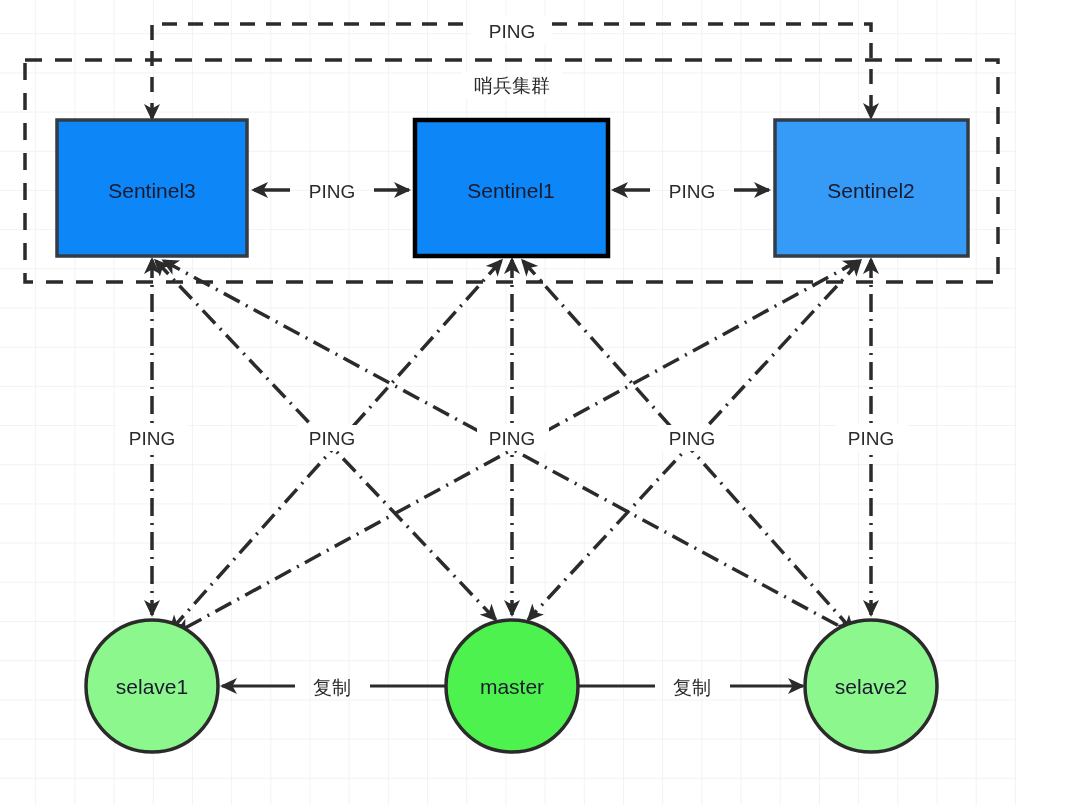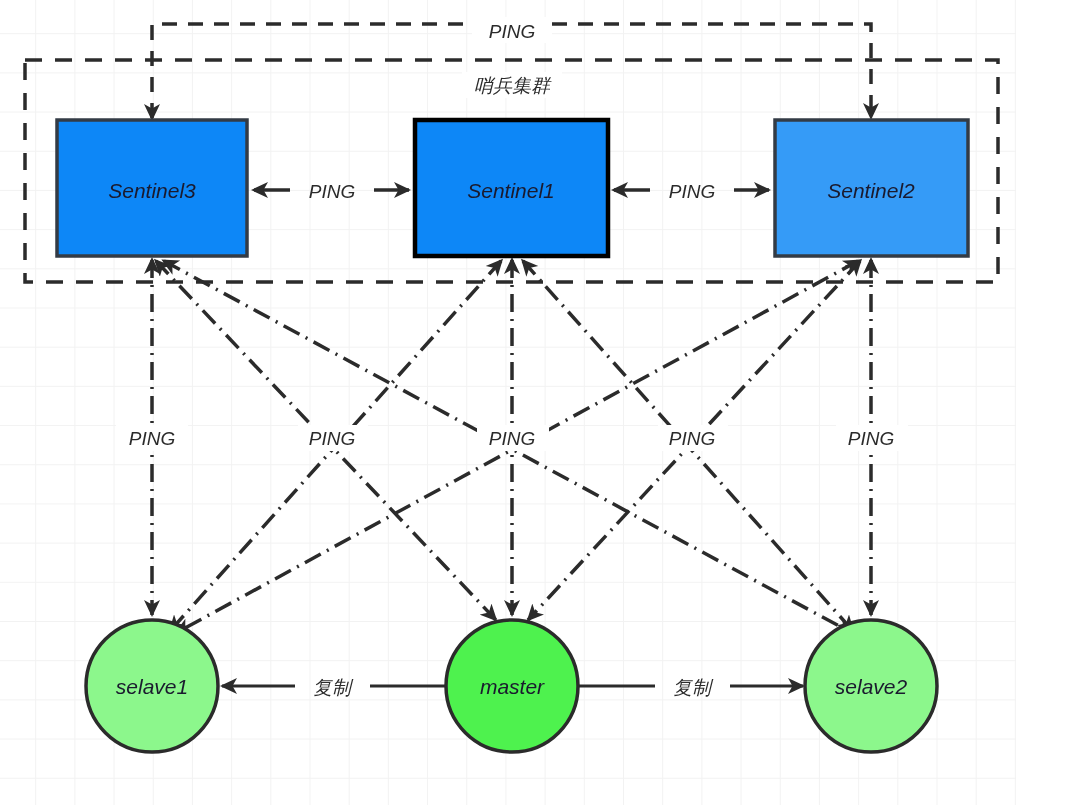--- a/index.html
+++ b/index.html
@@ -12,21 +12,20 @@
     width: 1016px;
     height: 805px;
     background-color: #ffffff;
     background-image:
       linear-gradient(to right, #f2f2f2 1px, transparent 1px),
       linear-gradient(to bottom, #f2f2f2 1px, transparent 1px);
     background-size: 39.2px 39.2px;
     background-position: -4px -6px;
     overflow: hidden;
     font-family: "Liberation Sans", "DejaVu Sans", sans-serif;
-    font-style: italic;
   }
   #diagram-svg {
     position: absolute;
     top: 0;
     left: 0;
     width: 1080px;
     height: 805px;
   }
   .node-label {
     font-family: "Liberation Sans", "DejaVu Sans", sans-serif;

